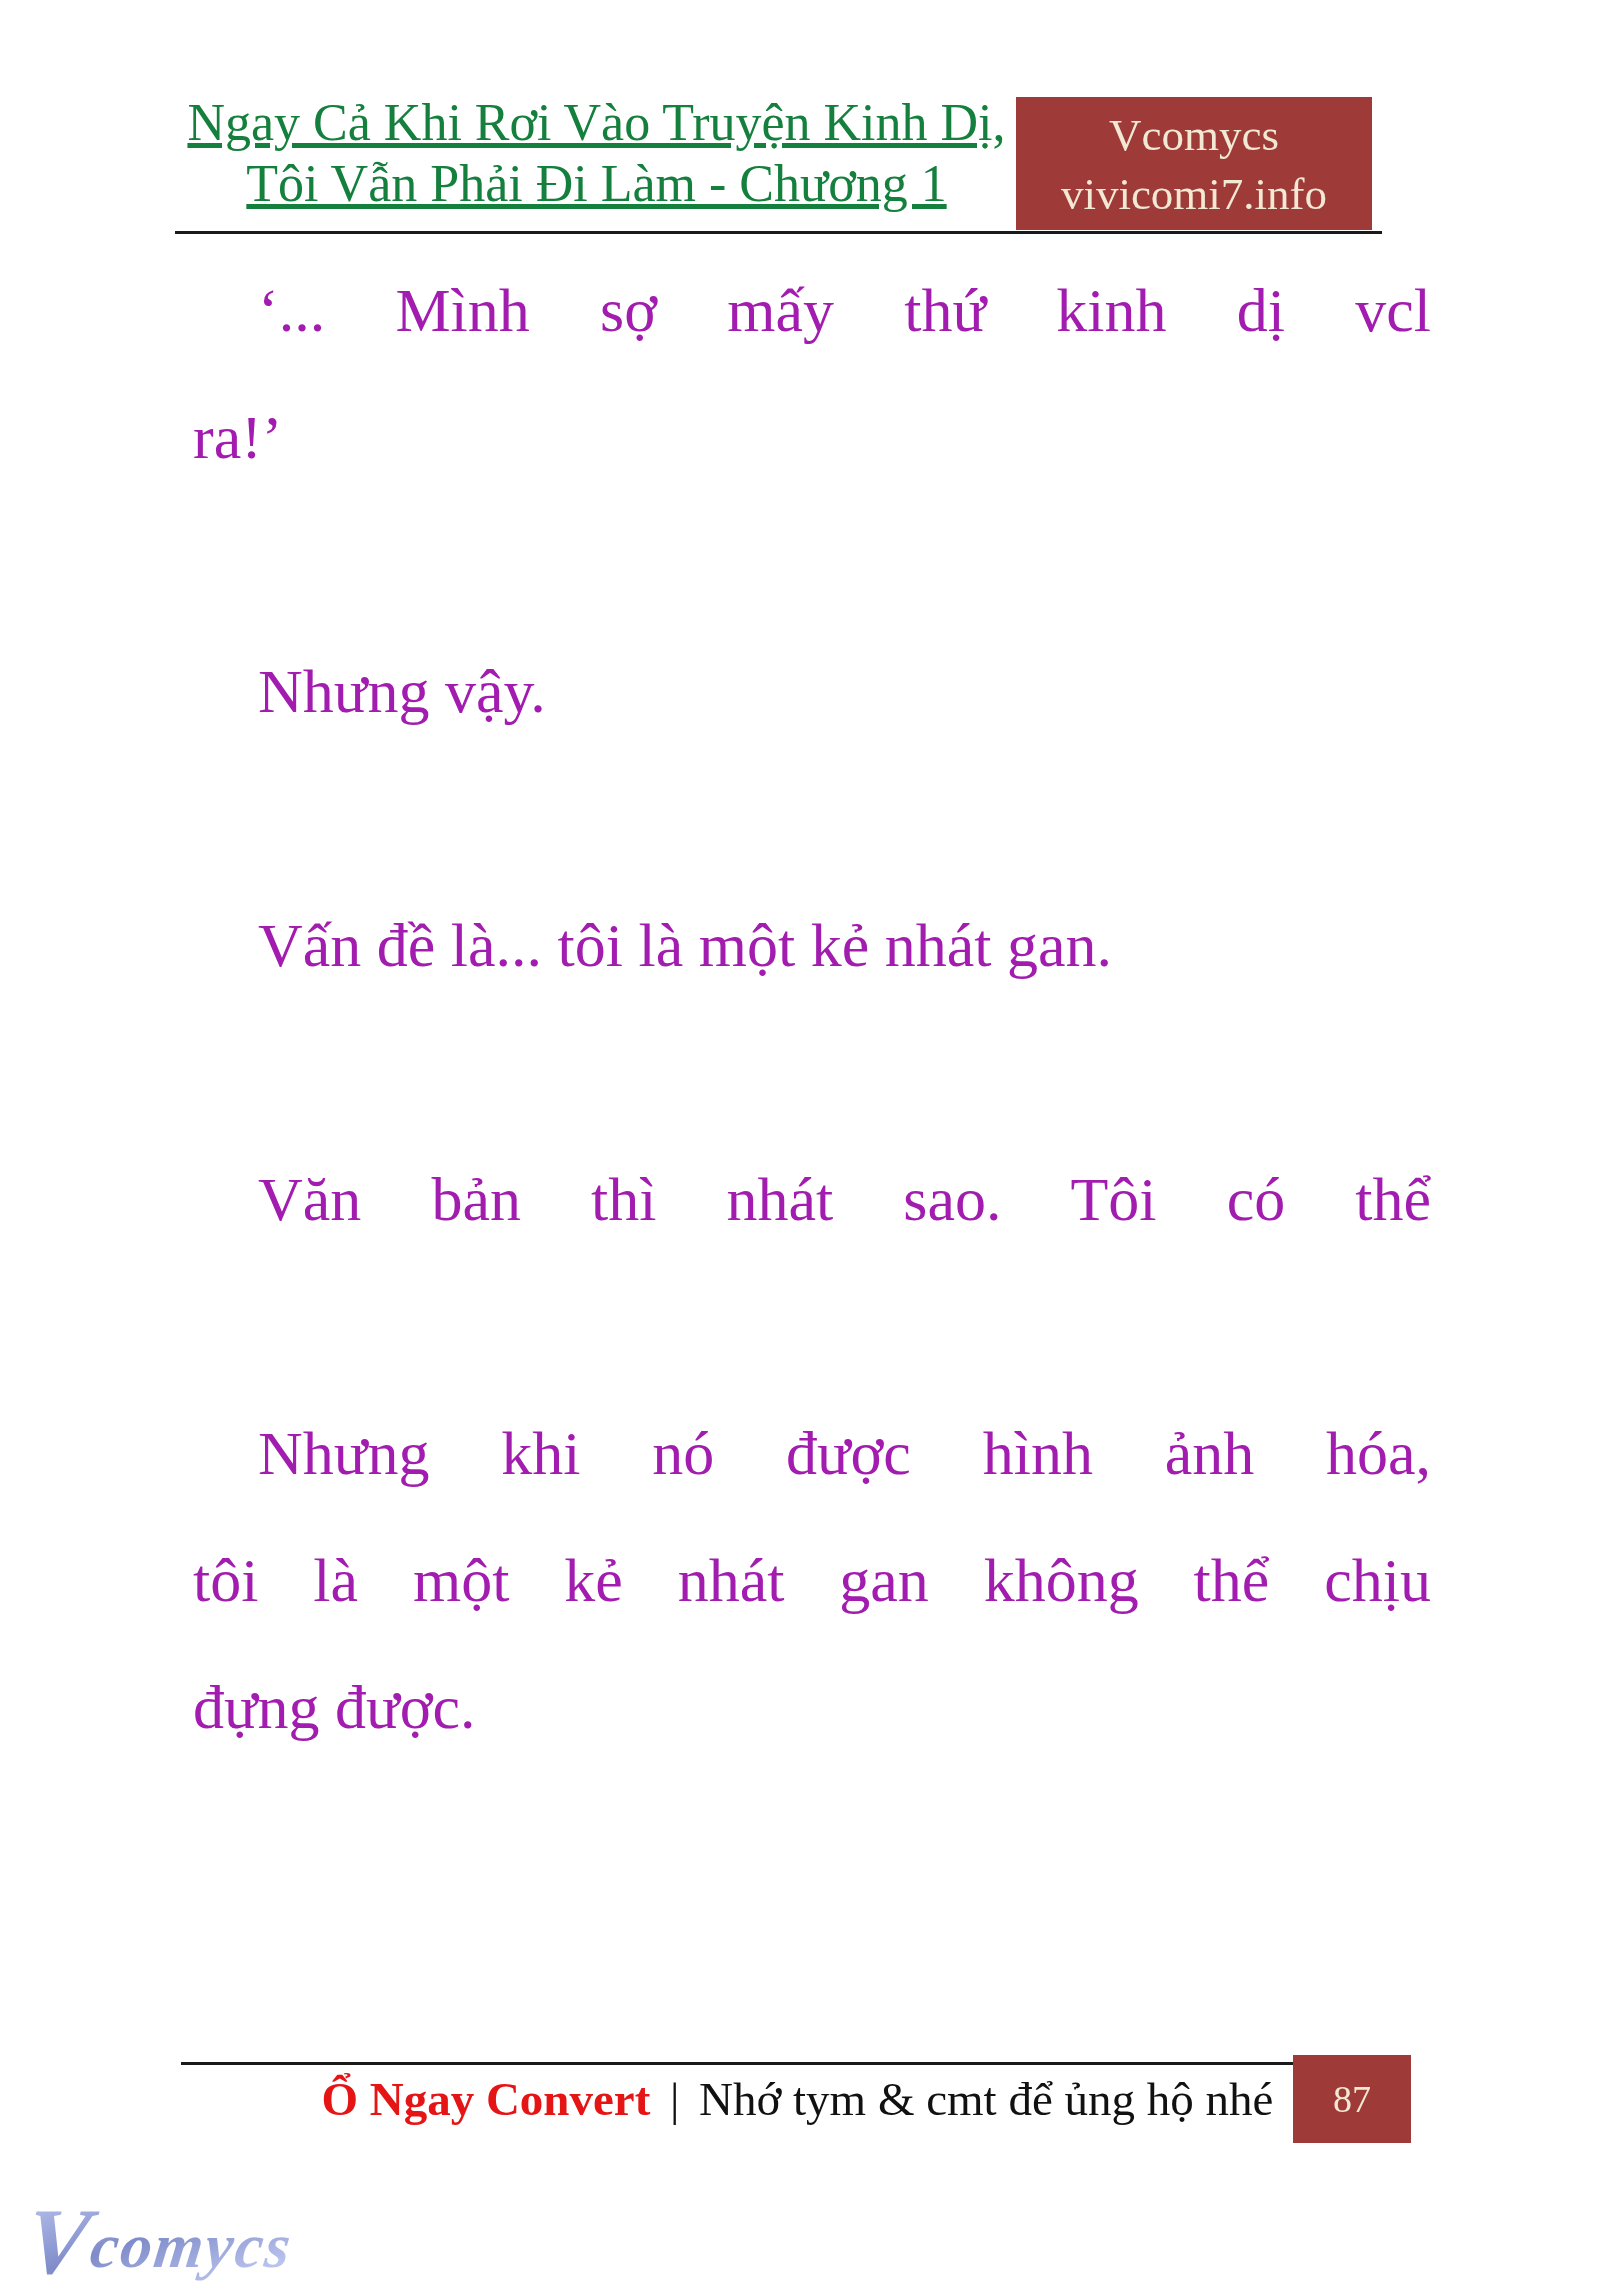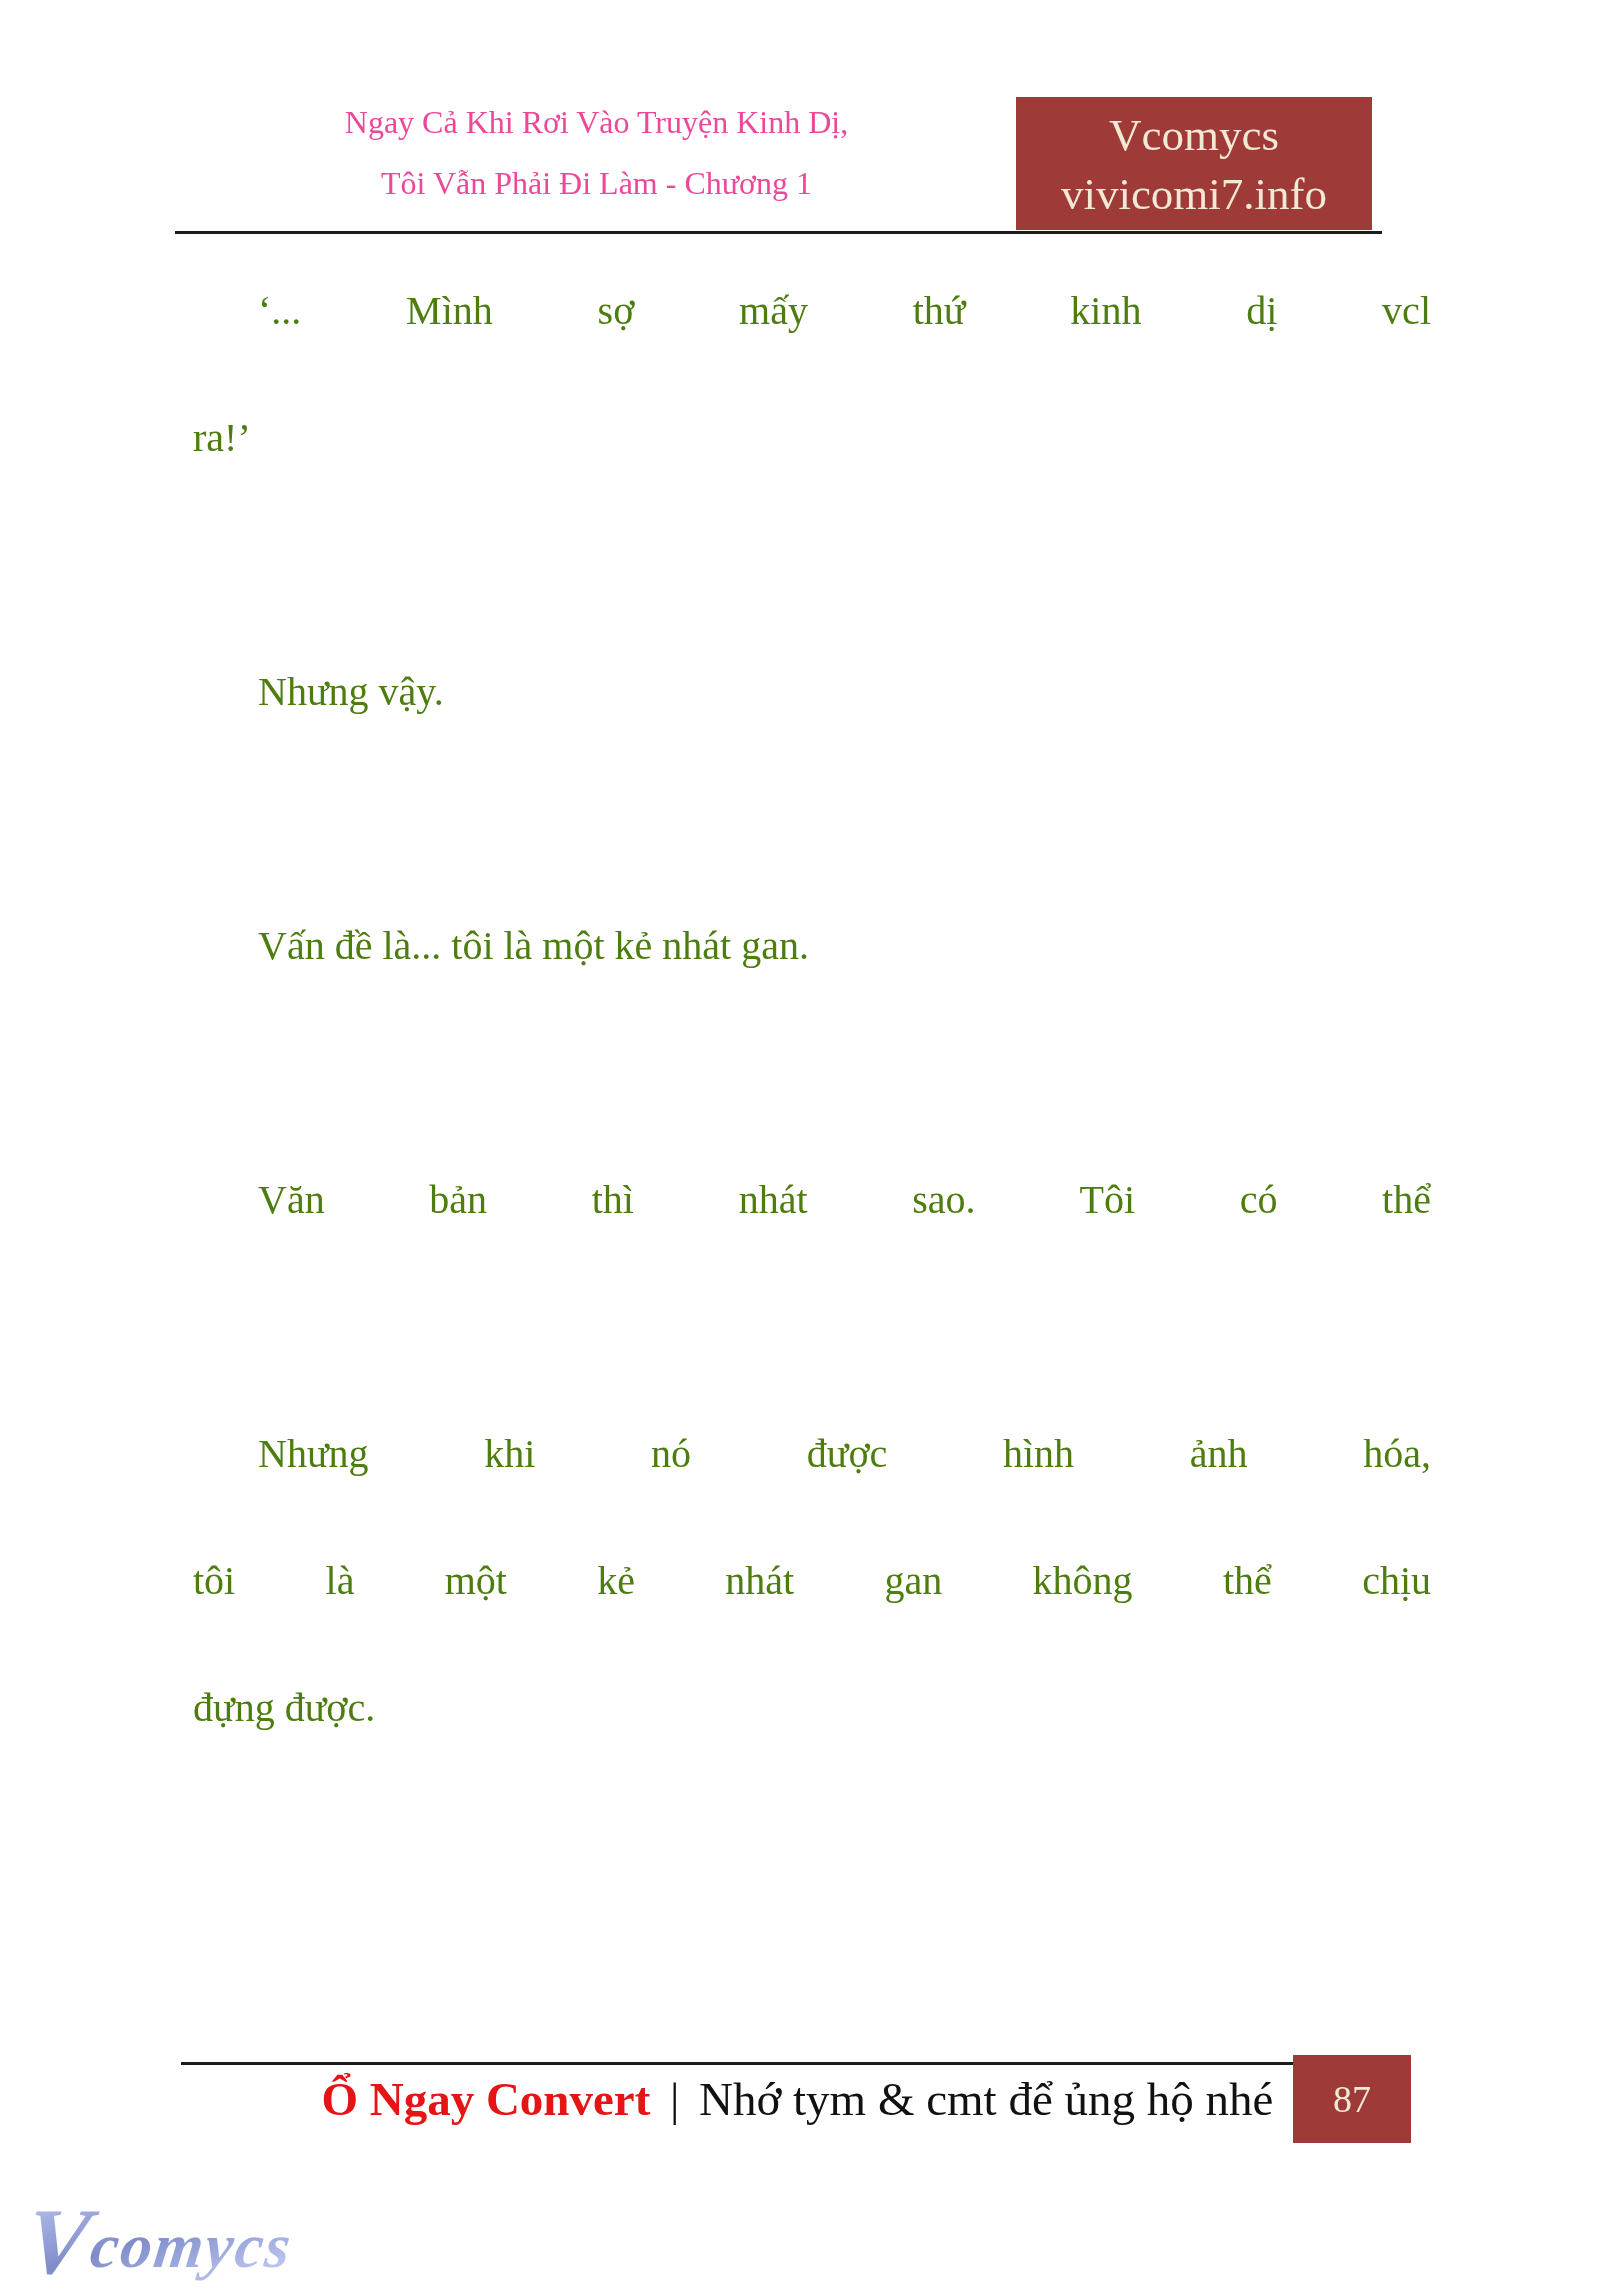--- a/index.html
+++ b/index.html
@@ -11,24 +11,25 @@
     overflow: hidden;
     font-family: "Liberation Serif", "DejaVu Serif", serif;
     color: #111;
   }
 
   
   .header-title {
     position: absolute;
     left: 176px; top: 92px; width: 841px;
     text-align: center;
-    font-size: 32px;
+    font-size: 52px;
     line-height: 61px;
-    color: #ec4899;
+    color: #15803d;
     white-space: nowrap;
+    text-decoration: underline;
   }
   .header-rule {
     position: absolute;
     left: 175px; top: 231px;
     width: 1207px; height: 2.9px;
     background: #1a1a1a;
   }
   .header-badge {
     position: absolute;
     left: 1016px; top: 97px;
@@ -40,23 +41,23 @@
     text-align: center;
     font-size: 45px;
     line-height: 59px;
   }
 
   
   .page-body {
     position: absolute;
     left: 193px; top: 247px;
     width: 1238px;
-    font-size: 40px;
+    font-size: 62px;
     line-height: 127px;
-    color: #4d7c0f;
+    color: #a21caf;
   }
   .para { margin: 0 0 127px 0; }
   .line { display: block; }
   .jl { text-align: justify; text-align-last: justify; }
   .first { text-indent: 65px; }
 
   
   .footer-bar {
     position: absolute;
     left: 181px; top: 2055px;

